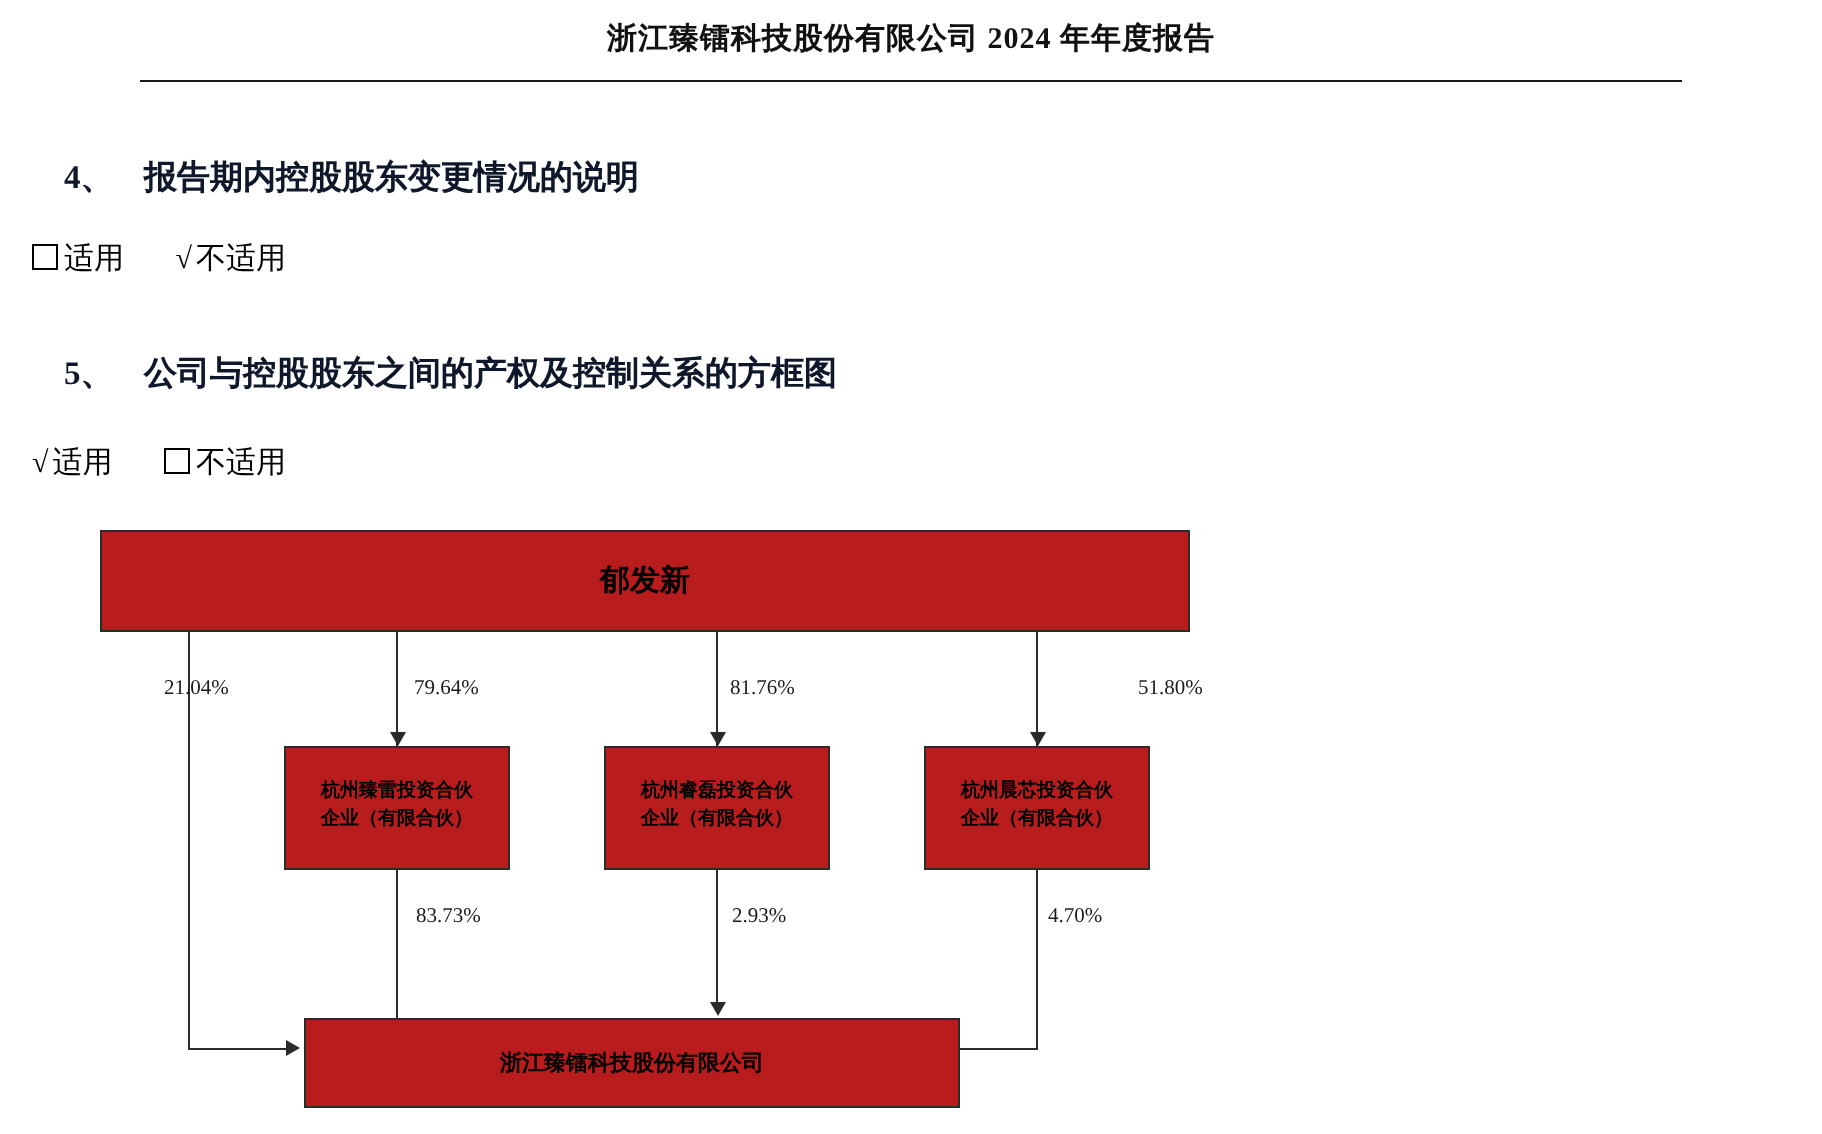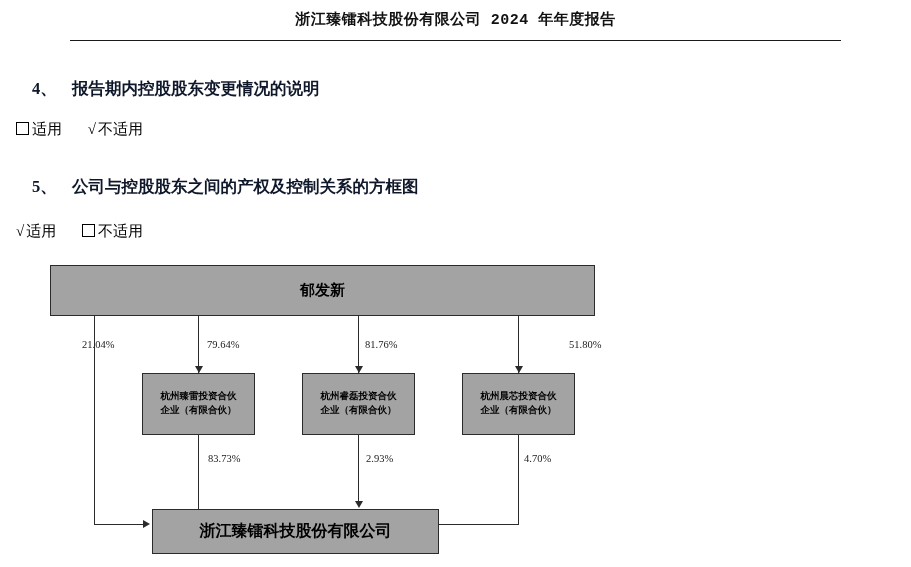--- a/index.html
+++ b/index.html
@@ -16,21 +16,21 @@
     overflow: hidden;
   }
 
   
   .page-header {
     position: absolute;
     top: 10px;
     left: 0;
     width: 911px;
     text-align: center;
-    font-family: Liberation Mono, monospace;
+    font-family: Liberation Serif, serif;
     font-weight: bold;
     font-size: 15px;
     letter-spacing: 0.5px;
     color: #111;
   }
   .header-rule {
     position: absolute;
     top: 40px;
     left: 70px;
     width: 771px;
@@ -86,21 +86,21 @@
   #diagram {
     position: absolute;
     left: 0;
     top: 255px;
     width: 911px;
     height: 312px;
   }
   .node {
     position: absolute;
     border: 1px solid #2b2b2b;
-    background: #a3a3a3;
+    background: #b91c1c;
     box-sizing: border-box;
     display: flex;
     align-items: center;
     justify-content: center;
     text-align: center;
     color: #000;
   }
   .node-top {
     left: 50px;
     top: 10px;
@@ -116,23 +116,23 @@
     font-weight: bold;
     line-height: 1.45;
     padding: 0 3px;
   }
   #mid1 { left: 142px; top: 118px; }
   #mid2 { left: 302px; top: 118px; }
   #mid3 { left: 462px; top: 118px; }
   .node-bottom {
     left: 152px;
     top: 254px;
-    width: 287px;
+    width: 328px;
     height: 45px;
-    font-size: 16px;
+    font-size: 11px;
     font-weight: bold;
   }
 
   .pct {
     position: absolute;
     font-size: 10.5px;
     color: #1a1a1a;
     white-space: nowrap;
     font-family: "Liberation Serif", "DejaVu Serif", serif;
   }

